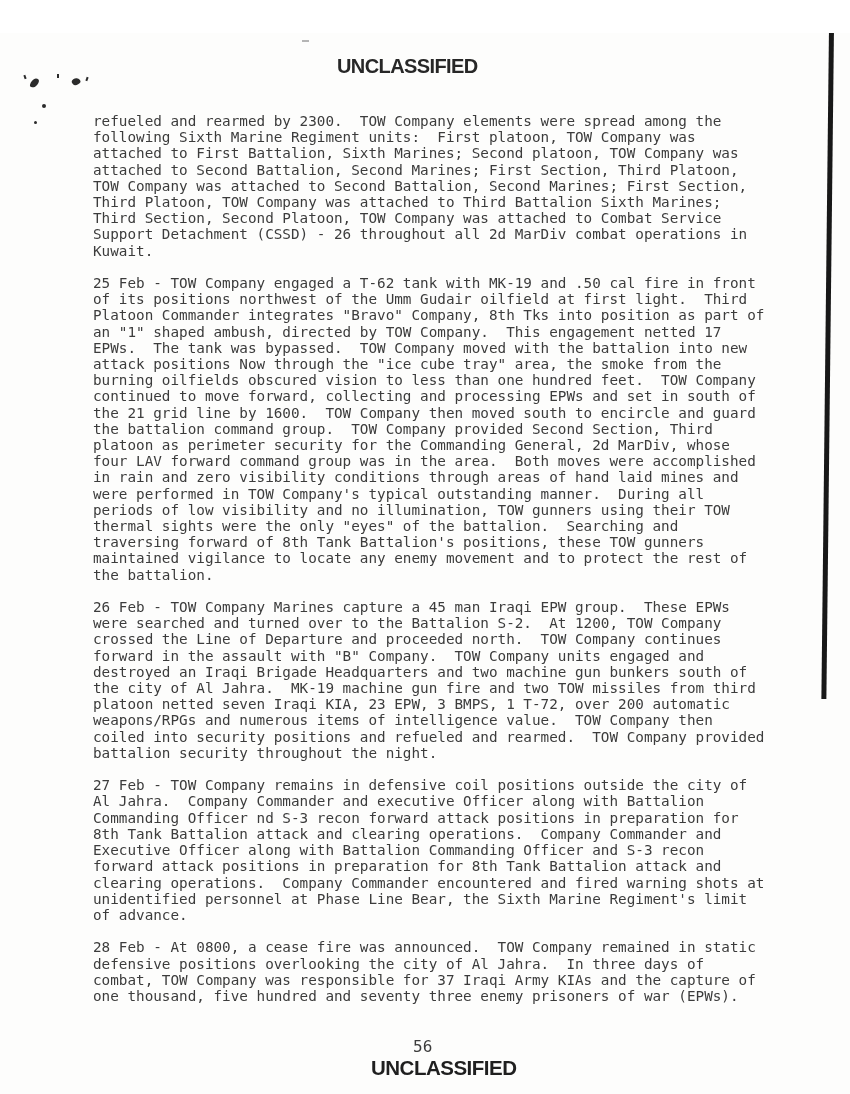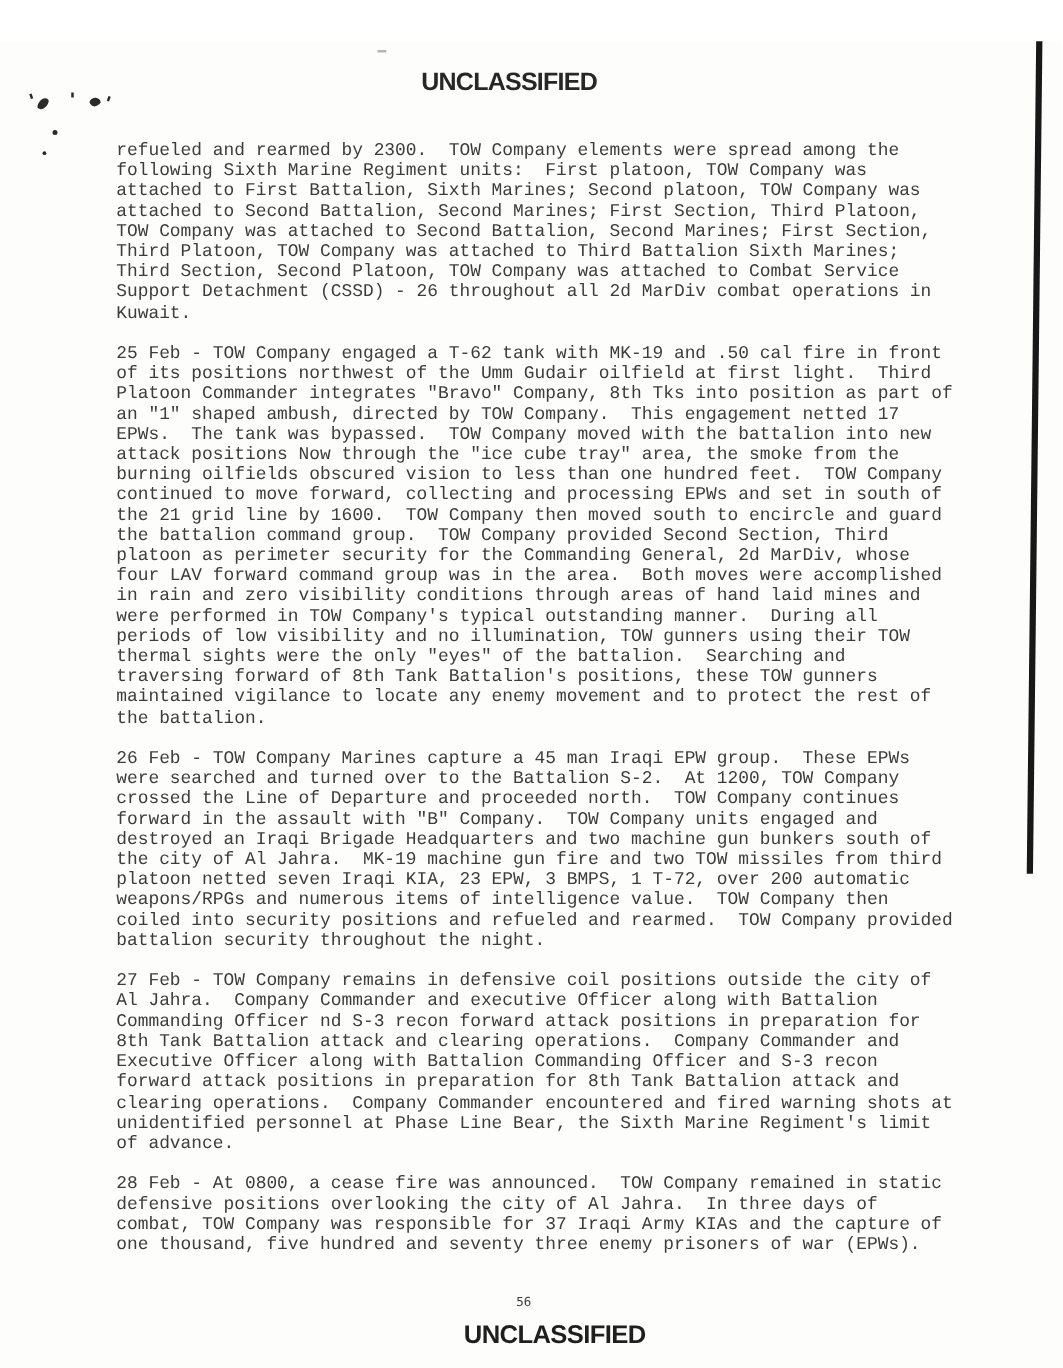--- a/index.html
+++ b/index.html
@@ -30,27 +30,26 @@
     position: absolute;
     left: 93px;
     top: 80px;
     font-size: 14.3px;
     line-height: 16.2px;
     color: #3c3c3c;
   }
   .para {
     white-space: pre;
     margin: 0 0 16.2px 0;
-    font-family: Liberation Mono, monospace;
   }
   .page-number {
     position: absolute;
     left: 413px;
     top: 1004px;
-    font-size: 10px;
+    font-size: 16px;
     color: #3c3c3c;
     text-align: right;
   }
   .footer-classification {
     position: absolute;
     left: 371px;
     top: 1023px;
     font-family: "Liberation Sans", sans-serif;
     font-weight: bold;
     font-size: 20.5px;

